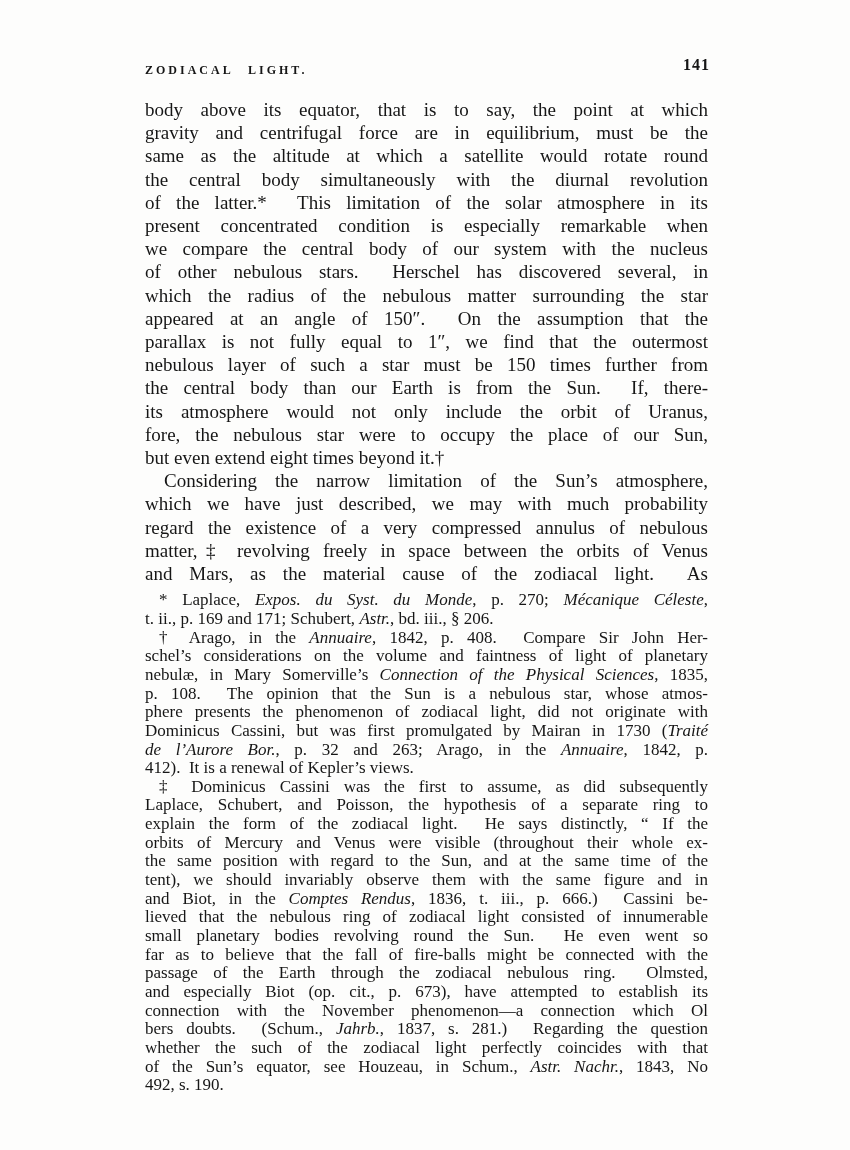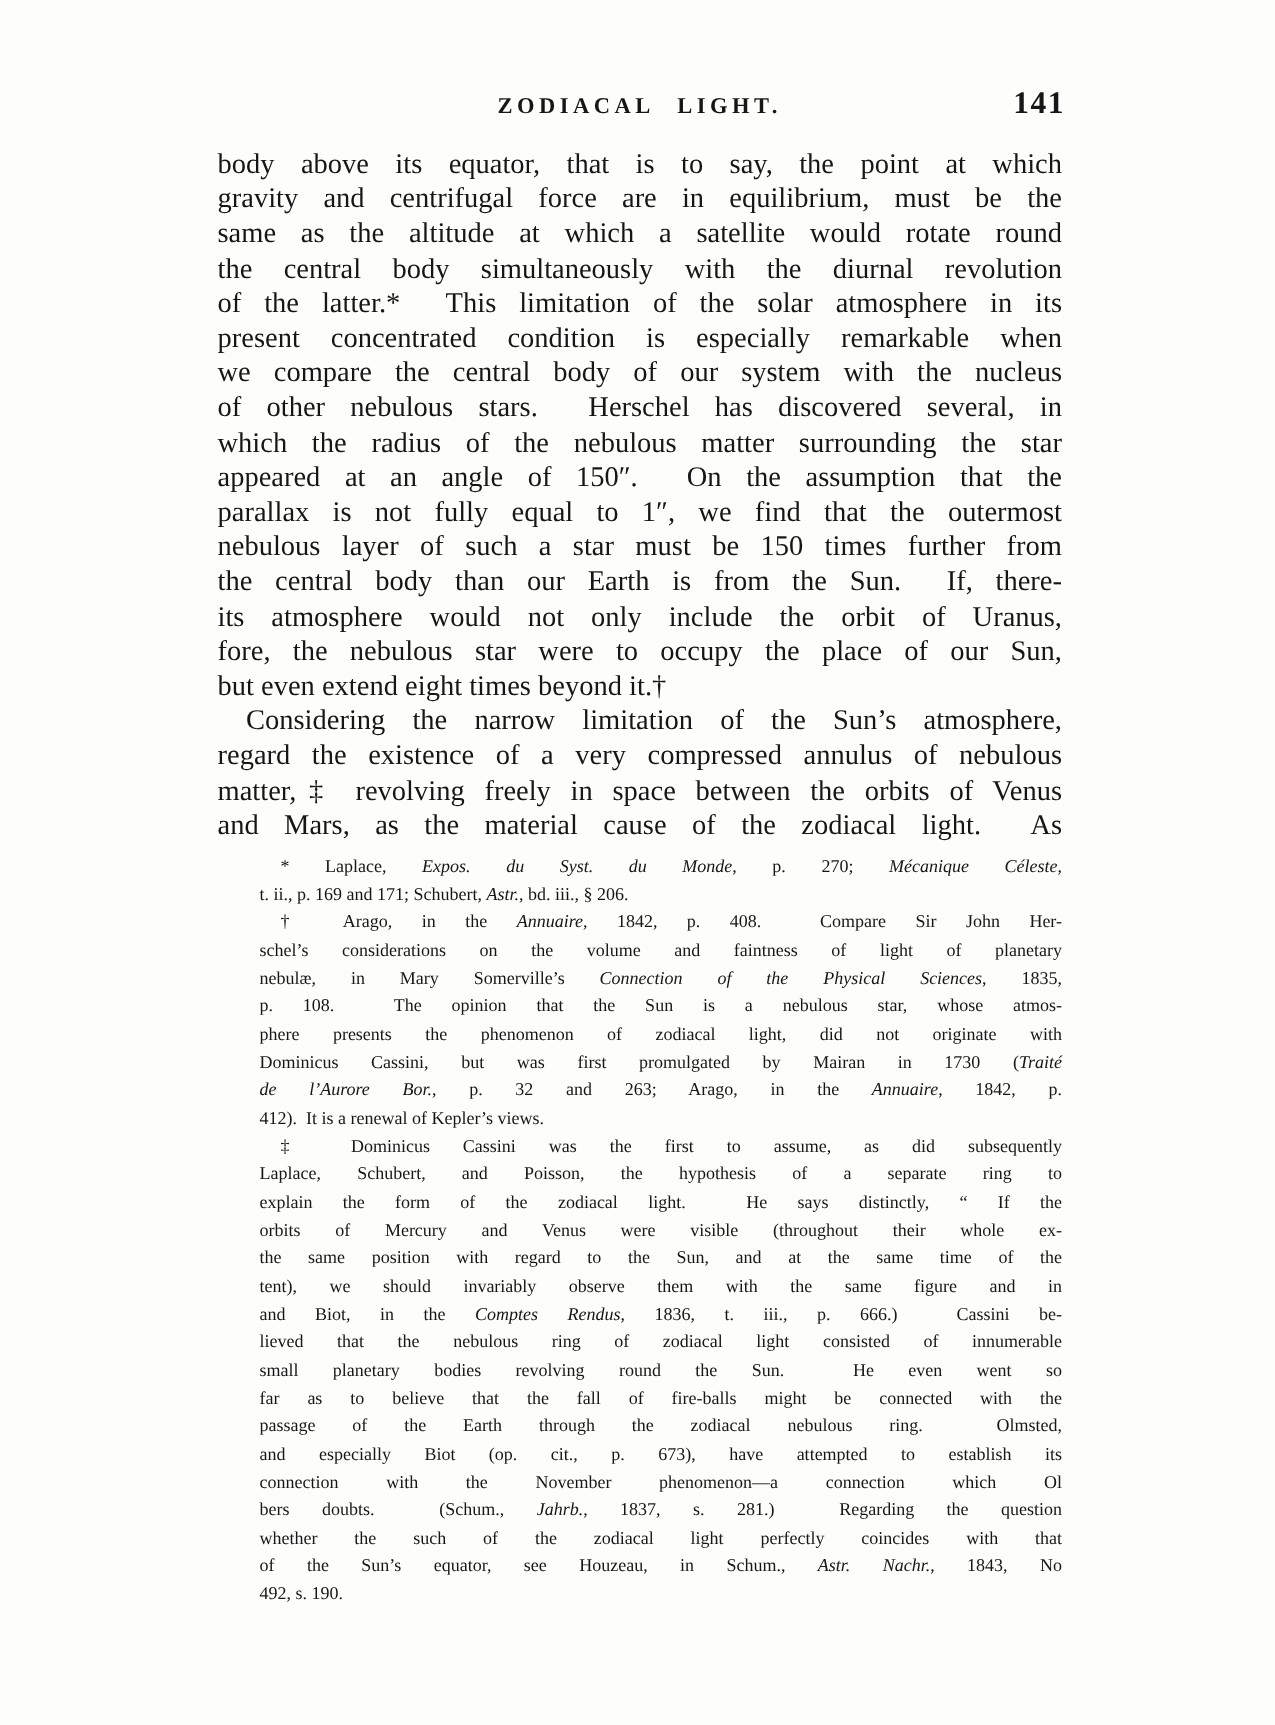--- a/index.html
+++ b/index.html
@@ -15,45 +15,43 @@
   }
   .column {
     position: absolute;
     left: 145px;
     top: 60px;
     width: 563px;
   }
   .running-head { position: relative; height: 24px; }
   .head-title {
     position: absolute; left: 0; right: 0; top: 3px;
-    text-align: center;
-    font-size: 15px;
+    font-size: 12px;
     font-weight: bold;
     letter-spacing: 3px;
     word-spacing: 9px;
   }
   .head-page-num {
     position: absolute; right: -2px; top: -4px;
-    font-size: 21px;
+    font-size: 16px;
     font-weight: bold;
     letter-spacing: 1px;
   }
   .main-text {
     margin-top: 14px;
     font-size: 19px;
     line-height: 23.2px;
   }
   .tline { text-align: justify; text-align-last: justify; text-justify: inter-word; }
   .tline.endline { text-align-last: left; }
   .para.indent .tline.first { text-indent: 19px; }
   .footnotes {
     margin-top: 6px;
-    font-size: 12px;
+    font-size: 17px;
     line-height: 18.65px;
-    margin-left: 28px;
   }
   .footnotes .para.indent .tline.first { text-indent: 14px; }
   .it { font-style: italic; }
 </style>
 </head>
 <body>
 
 <div class="page">
   <div class="column">
     <div class="running-head">
@@ -74,20 +72,21 @@
           <div class="tline"><span class="seg">appeared at an angle of 150″.&nbsp; On the assumption that the</span></div>
           <div class="tline"><span class="seg">parallax is not fully equal to 1″, we find that the outermost</span></div>
           <div class="tline"><span class="seg">nebulous layer of such a star must be 150 times further from</span></div>
           <div class="tline"><span class="seg">the central body than our Earth is from the Sun.&nbsp; If, there-</span></div>
           <div class="tline"><span class="seg">its atmosphere would not only include the orbit of Uranus,</span></div>
           <div class="tline"><span class="seg">fore, the nebulous star were to occupy the place of our Sun,</span></div>
           <div class="tline endline"><span class="seg">but even extend eight times beyond it.†</span></div>
         </div>
         <div class="para indent">
           <div class="tline first"><span class="seg">Considering the narrow limitation of the Sun’s atmosphere,</span></div>
+          <div class="tline"><span class="seg">which we have just described, we may with much probability</span></div>
           <div class="tline"><span class="seg">regard the existence of a very compressed annulus of nebulous</span></div>
           <div class="tline"><span class="seg">matter,‡ revolving freely in space between the orbits of Venus</span></div>
           <div class="tline"><span class="seg">and Mars, as the material cause of the zodiacal light.&nbsp; As</span></div>
         </div>
       </div>
     <div class="footnotes">
         <div class="para indent">
           <div class="tline first"><span class="seg">* Laplace, </span><span class="seg it">Expos. du Syst. du Monde</span><span class="seg">, p. 270; </span><span class="seg it">Mécanique Céleste</span><span class="seg">,</span></div>
           <div class="tline endline"><span class="seg">t. ii., p. 169 and 171; Schubert, </span><span class="seg it">Astr.</span><span class="seg">, bd. iii., § 206.</span></div>
         </div>

